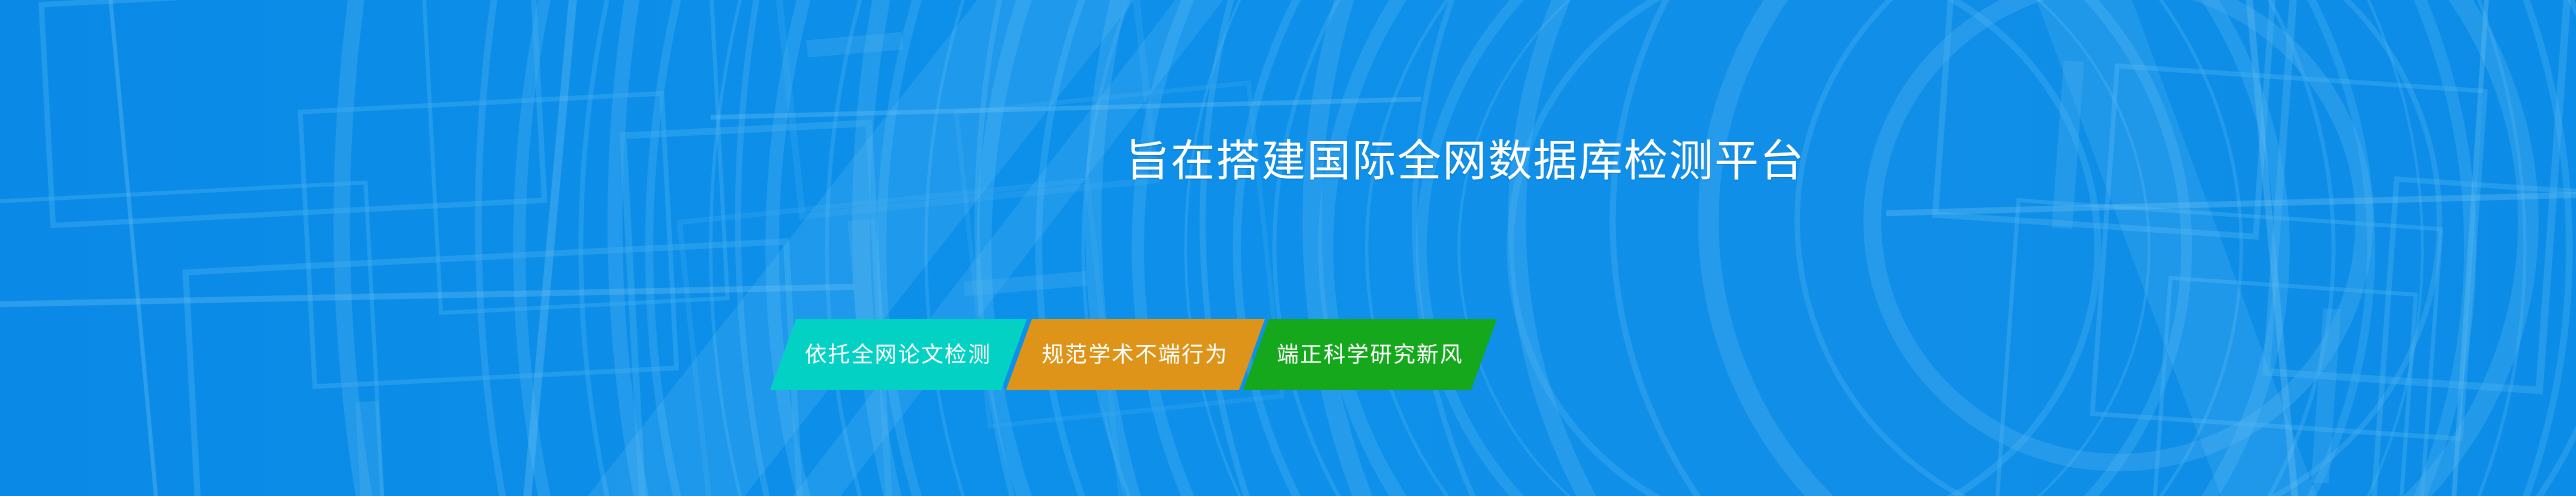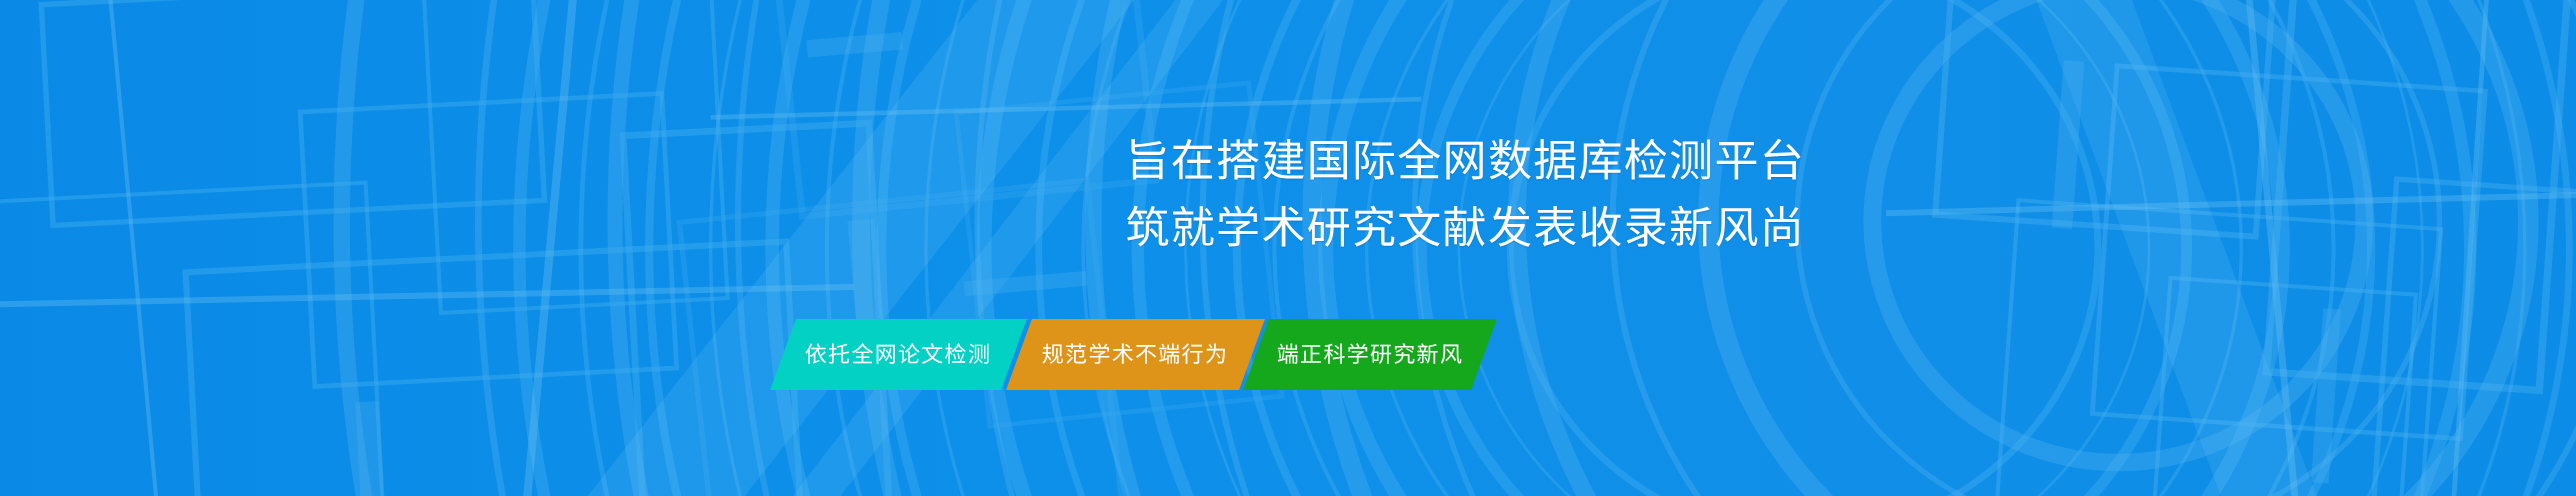--- a/index.html
+++ b/index.html
@@ -188,21 +188,20 @@
         <rect x="3020" y="90" width="30" height="250" transform="rotate(4 3020 90)"></rect>
         <rect x="3400" y="460" width="26" height="260" transform="rotate(4 3400 460)"></rect>
         <rect x="520" y="600" width="34" height="160" transform="rotate(-3 520 600)"></rect>
       </g>
 
     </g>
   </svg>
 
   <div id="headline">
     <span class="headline-line">旨在搭建国际全网数据库检测平台</span>
-    <span class="headline-line">筑就学术研究文献发表收录新风尚</span>
   </div>
 
   <div id="tag-strip">
     <div class="tag tag-1" style="background: rgb(3, 209, 196);">
       <span class="tag-label">依托全网论文检测</span>
     </div>
     <div class="tag tag-2" style="background: rgb(221, 148, 25);">
       <span class="tag-label">规范学术不端行为</span>
     </div>
     <div class="tag tag-3" style="background: rgb(21, 168, 28);">

